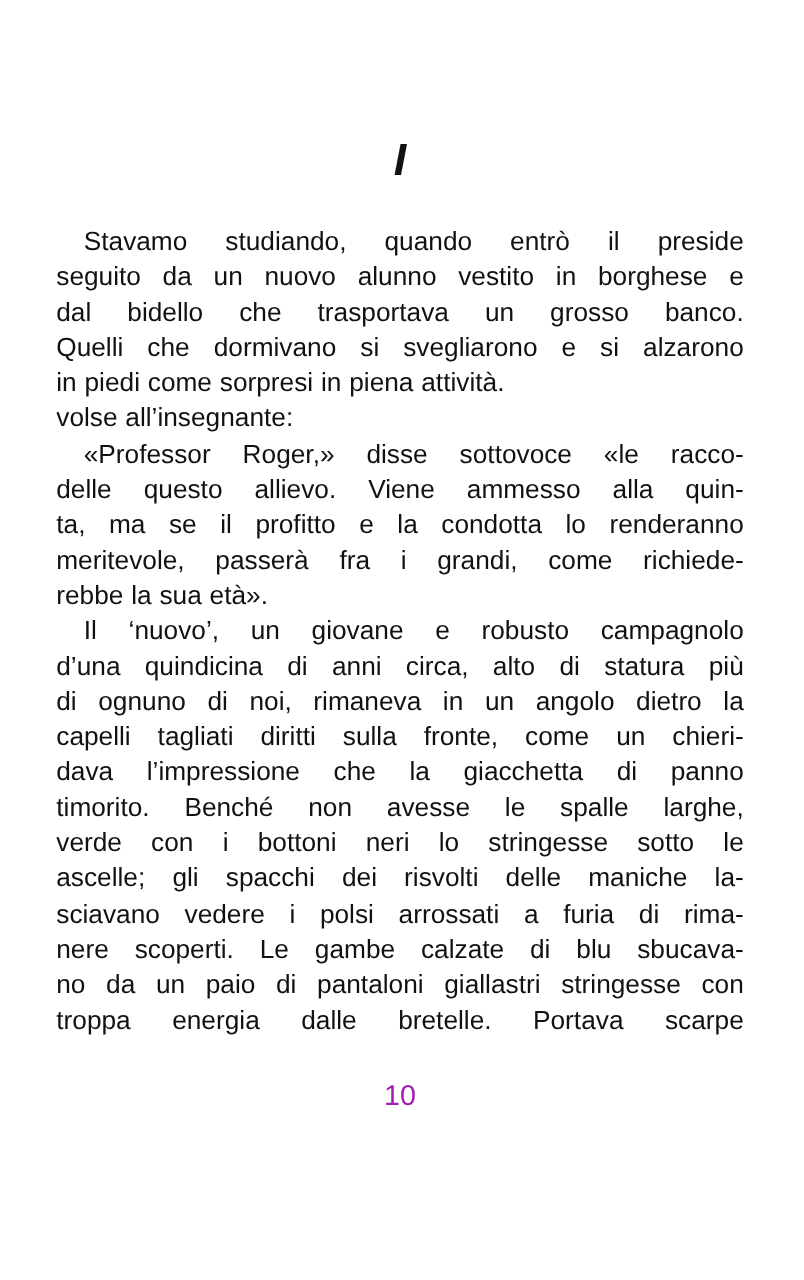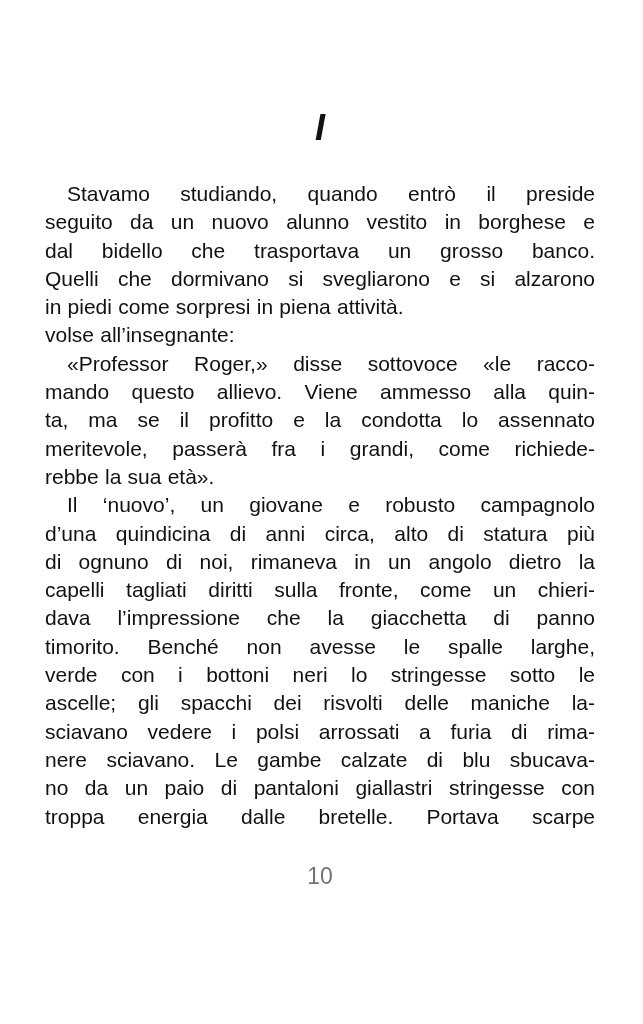--- a/index.html
+++ b/index.html
@@ -44,21 +44,21 @@
   }
   .line.para-last {
     text-align-last: left;
     -moz-text-align-last: left;
   }
   .page-number {
     margin-top: 32px;
     text-align: center;
     font-size: 23px;
     line-height: 26px;
-    color: #737373;
+    color: #a21caf;
   }
 </style>
 </head>
 <body>
 
 <div class="page">
   <div class="chapter-heading">I</div>
 
   <div class="text-block">
       <div class="paragraph">
@@ -66,35 +66,35 @@
         <div class="line">seguito da un nuovo alunno vestito in borghese e</div>
         <div class="line">dal bidello che trasportava un grosso banco.</div>
         <div class="line">Quelli che dormivano si svegliarono e si alzarono</div>
         <div class="line para-last">in piedi come sorpresi in piena attività.</div>
       </div>
       <div class="paragraph">
         <div class="line para-last">volse all’insegnante:</div>
       </div>
       <div class="paragraph">
         <div class="line first">«Professor Roger,» disse sottovoce «le racco-</div>
-        <div class="line">mando questo allievo. Viene ammesso alla quin-</div>
-        <div class="line">ta, ma se il profitto e la condotta lo assennato</div>
+        <div class="line">delle questo allievo. Viene ammesso alla quin-</div>
+        <div class="line">ta, ma se il profitto e la condotta lo renderanno</div>
         <div class="line">meritevole, passerà fra i grandi, come richiede-</div>
         <div class="line para-last">rebbe la sua età».</div>
       </div>
       <div class="paragraph">
         <div class="line first">Il ‘nuovo’, un giovane e robusto campagnolo</div>
         <div class="line">d’una quindicina di anni circa, alto di statura più</div>
         <div class="line">di ognuno di noi, rimaneva in un angolo dietro la</div>
         <div class="line">capelli tagliati diritti sulla fronte, come un chieri-</div>
         <div class="line">dava l’impressione che la giacchetta di panno</div>
         <div class="line">timorito. Benché non avesse le spalle larghe,</div>
         <div class="line">verde con i bottoni neri lo stringesse sotto le</div>
         <div class="line">ascelle; gli spacchi dei risvolti delle maniche la-</div>
         <div class="line">sciavano vedere i polsi arrossati a furia di rima-</div>
-        <div class="line">nere sciavano. Le gambe calzate di blu sbucava-</div>
+        <div class="line">nere scoperti. Le gambe calzate di blu sbucava-</div>
         <div class="line">no da un paio di pantaloni giallastri stringesse con</div>
         <div class="line">troppa energia dalle bretelle. Portava scarpe</div>
       </div>
     </div>
 
   <div class="page-number">10</div>
 </div>
 
 </body></html>

